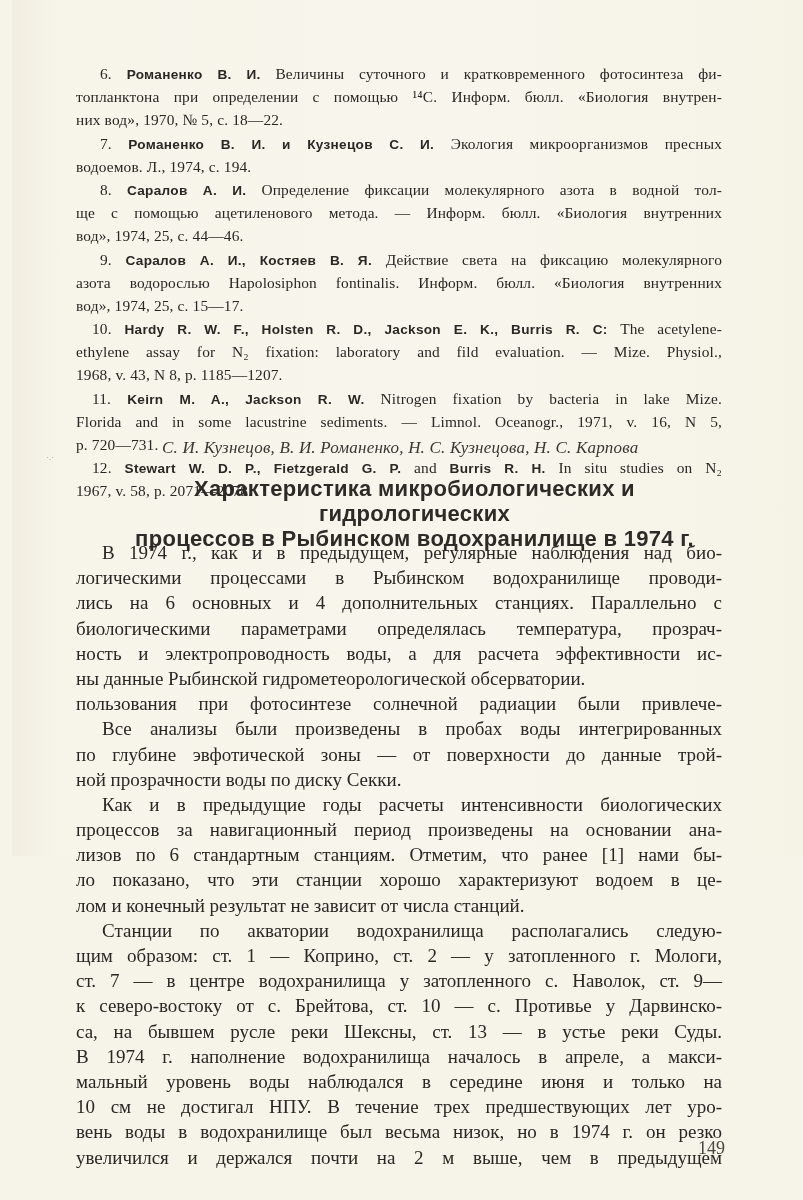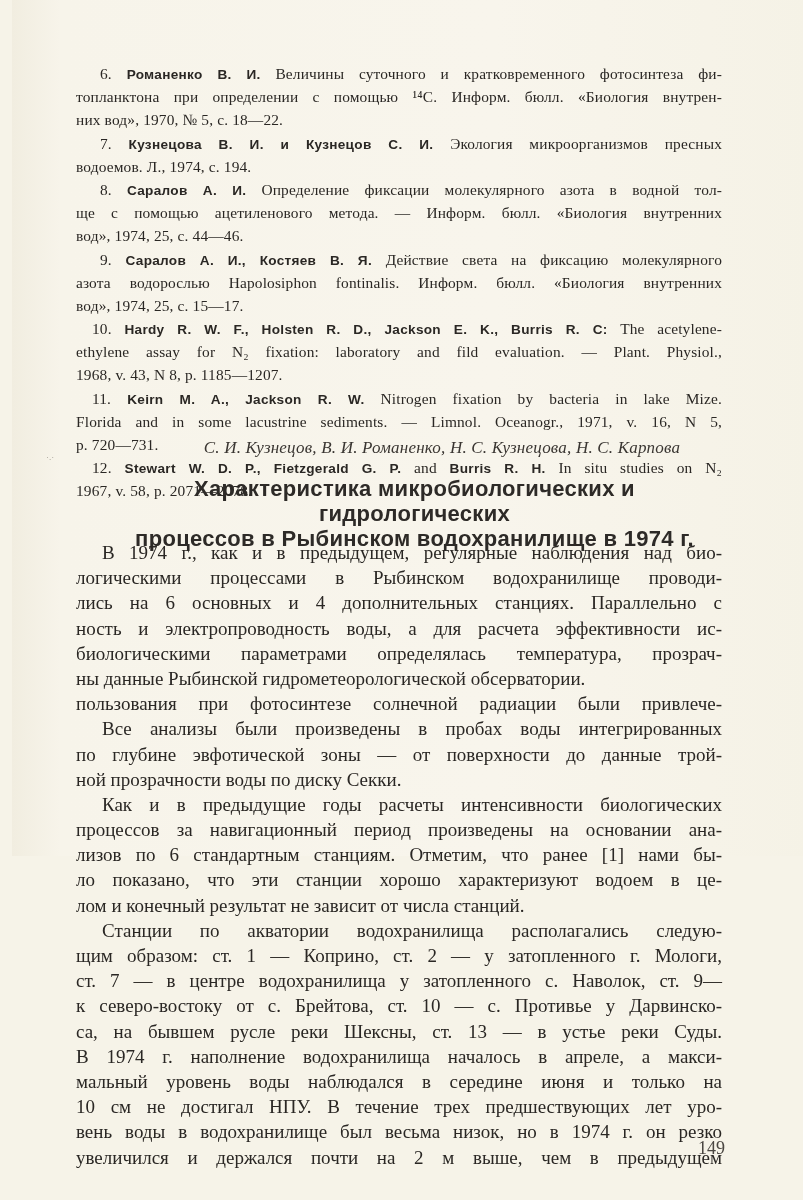--- a/index.html
+++ b/index.html
@@ -19,21 +19,21 @@
   .ref-line {
     height: 23.2px; line-height: 23.2px;
     font-size: 15.4px; white-space: nowrap;
     text-align: justify; text-align-last: justify;
     letter-spacing: 0.15px;
   }
   .ref-line.last { text-align-last: left; }
   .ref-line .au { font-family: "Liberation Sans", "DejaVu Sans", sans-serif; font-weight: bold; font-size: 13.6px; letter-spacing: 0.3px; }
   .authors-line {
     position: absolute; left: 150px; top: 438px; width: 560px;
-    font-style: italic; font-size: 17px; text-align: center;
+    font-style: italic; font-size: 17px; text-align: left;
     letter-spacing: 0.2px; color: #3a3632;
   }
   .margin-dot { position: absolute; left: 34px; top: 452px; font-size: 9px; color: #9a958c; }
   .title {
     position: absolute; left: 100px; top: 476px; width: 605px;
     text-align: center; font-family: "Liberation Sans", "DejaVu Sans", sans-serif;
     font-weight: bold; font-size: 22px; line-height: 25px; letter-spacing: 0.3px; color: #2d2a27;
   }
   .body { position: absolute; left: 64px; top: 540px; width: 646px; }
   .body-line {
@@ -50,33 +50,33 @@
 <body>
 
 <div class="page">
 
   <div class="refs">
 
     <div class="ref-line"><span style="display:inline-block;width:24px"></span><span>6.</span> <span class="au">Романенко В. И.</span> <span>Величины суточного и кратковременного фотосинтеза фи-</span></div>
     <div class="ref-line">топланктона при определении с помощью ¹⁴С. Информ. бюлл. «Биология внутрен-</div>
     <div class="ref-line last">них вод», 1970, № 5, с. 18—22.</div>
 
-    <div class="ref-line"><span style="display:inline-block;width:24px"></span><span>7.</span> <span class="au">Кузнецова В. И. и Кузнецов С. И.</span> <span>Экология микроорганизмов пресных</span></div>
+    <div class="ref-line"><span style="display:inline-block;width:24px"></span><span>7.</span> <span class="au">Романенко В. И. и Кузнецов С. И.</span> <span>Экология микроорганизмов пресных</span></div>
     <div class="ref-line last">водоемов. Л., 1974, с. 194.</div>
 
     <div class="ref-line"><span style="display:inline-block;width:24px"></span><span>8.</span> <span class="au">Саралов А. И.</span> <span>Определение фиксации молекулярного азота в водной тол-</span></div>
     <div class="ref-line">ще с помощью ацетиленового метода. — Информ. бюлл. «Биология внутренних</div>
     <div class="ref-line last">вод», 1974, 25, с. 44—46.</div>
 
     <div class="ref-line"><span style="display:inline-block;width:24px"></span><span>9.</span> <span class="au">Саралов А. И., Костяев В. Я.</span> <span>Действие света на фиксацию молекулярного</span></div>
     <div class="ref-line">азота водорослью Hapolosiphon fontinalis. Информ. бюлл. «Биология внутренних</div>
     <div class="ref-line last">вод», 1974, 25, с. 15—17.</div>
 
     <div class="ref-line"><span style="display:inline-block;width:16px"></span><span>10.</span> <span class="au">Hardy R. W. F., Holsten R. D., Jackson E. K., Burris R. C:</span> <span>The acetylene-</span></div>
-    <div class="ref-line">ethylene assay for N₂ fixation: laboratory and fild evaluation. — Plant. Physiol.,</div>
+    <div class="ref-line">ethylene assay for N₂ fixation: laboratory and fild evaluation. — Mize. Physiol.,</div>
     <div class="ref-line last">1968, v. 43, N 8, p. 1185—1207.</div>
 
     <div class="ref-line"><span style="display:inline-block;width:16px"></span><span>11.</span> <span class="au">Keirn M. A., Jackson R. W.</span> <span>Nitrogen fixation by bacteria in lake Mize.</span></div>
     <div class="ref-line">Florida and in some lacustrine sediments. — Limnol. Oceanogr., 1971, v. 16, N 5,</div>
     <div class="ref-line last">p. 720—731.</div>
 
     <div class="ref-line"><span style="display:inline-block;width:16px"></span><span>12.</span> <span class="au">Stewart W. D. P., Fietzgerald G. P.</span> <span>and</span> <span class="au">Burris R. H.</span> <span>In situ studies on N₂</span></div>
     <div class="ref-line last">1967, v. 58, p. 2071—2078.</div>
   </div>
 
@@ -86,22 +86,22 @@
 
   <div class="title">
     <div>Характеристика микробиологических и гидрологических</div>
     <div>процессов в Рыбинском водохранилище в 1974 г.</div>
   </div>
 
   <div class="body">
     <div class="body-line"><span style="display:inline-block;width:26px"></span><span>В 1974 г., как и в предыдущем, регулярные наблюдения над био-</span></div>
     <div class="body-line">логическими процессами в Рыбинском водохранилище проводи-</div>
     <div class="body-line">лись на 6 основных и 4 дополнительных станциях. Параллельно с</div>
+    <div class="body-line">биологическими параметрами определялась температура, прозрач-</div>
     <div class="body-line">ность и электропроводность воды, а для расчета эффективности ис-</div>
-    <div class="body-line">биологическими параметрами определялась температура, прозрач-</div>
     <div class="body-line last">ны данные Рыбинской гидрометеорологической обсерватории.</div>
     <div class="body-line">пользования при фотосинтезе солнечной радиации были привлече-</div>
     <div class="body-line"><span style="display:inline-block;width:26px"></span><span>Все анализы были произведены в пробах воды интегрированных</span></div>
     <div class="body-line">по глубине эвфотической зоны — от поверхности до данные трой-</div>
     <div class="body-line last">ной прозрачности воды по диску Секки.</div>
     <div class="body-line"><span style="display:inline-block;width:26px"></span><span>Как и в предыдущие годы расчеты интенсивности биологических</span></div>
     <div class="body-line">процессов за навигационный период произведены на основании ана-</div>
     <div class="body-line">лизов по 6 стандартным станциям. Отметим, что ранее [1] нами бы-</div>
     <div class="body-line">ло показано, что эти станции хорошо характеризуют водоем в це-</div>
     <div class="body-line last">лом и конечный результат не зависит от числа станций.</div>

